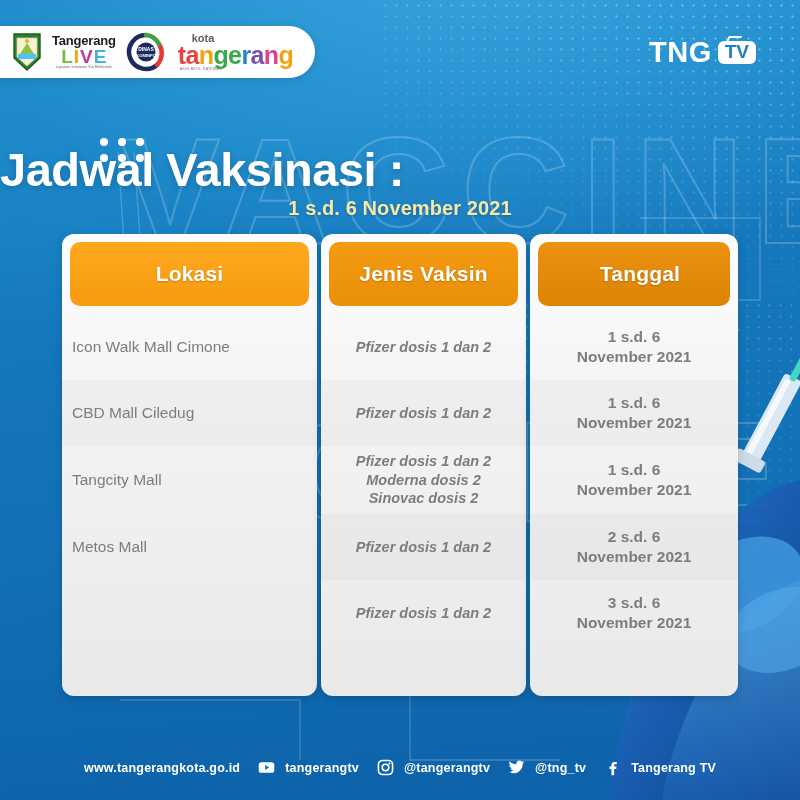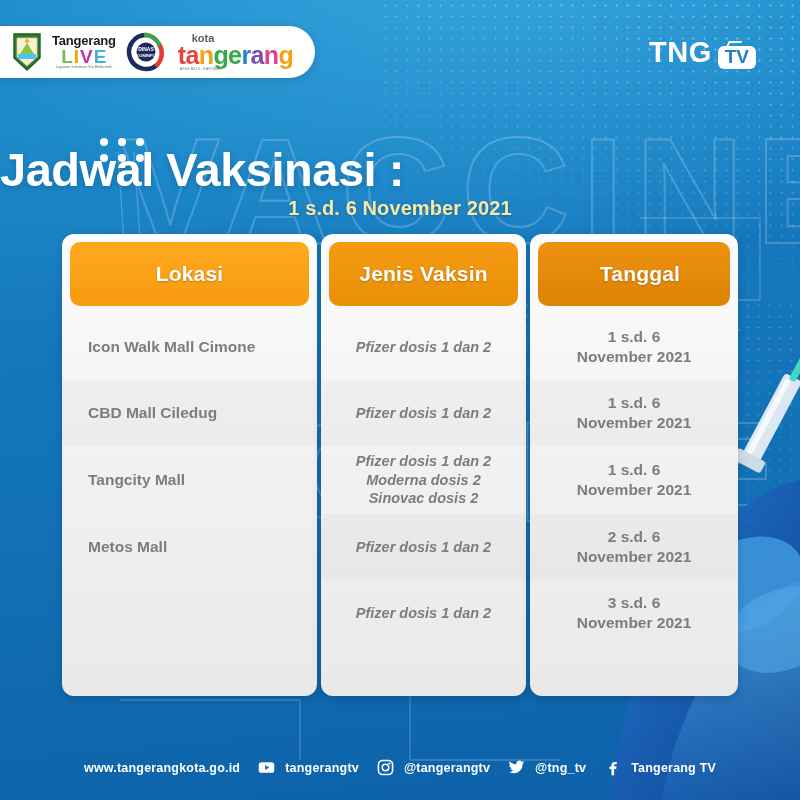--- a/index.html
+++ b/index.html
@@ -94,21 +94,21 @@
 
   .kota-tng { display:flex; flex-direction:column; line-height:1; margin-left:2px; }
   .kota-tng .kt-kota { font-size: 11px; color:#5d5d5d; font-weight:600; margin-left:14px; }
   .kota-tng .kt-word { display:flex; font-size: 25px; font-weight: 800; letter-spacing:-.6px; line-height:.95; }
   .kt-c1{color:#e8423f;} .kt-c2{color:#f2a30f;} .kt-c3{color:#3aa94a;}
   .kt-c4{color:#2f7fd0;} .kt-c5{color:#7a4fb0;} .kt-c6{color:#e0408f;}
   .kota-tng .kt-sub { font-size: 3.6px; color:#777; letter-spacing:.4px; margin-left:2px; }
 
   .tngtv {
     position: absolute; right: 44px; top: 36px;
-    display:flex; align-items:flex-end; gap:6px; z-index: 5;
+    display:flex; align-items:center; gap:6px; z-index: 5;
   }
   .tngtv .tng-text {
     color:#ffffff; font-size: 29px; font-weight: 800; letter-spacing: .5px;
   }
   .tngtv .tv-chip {
     background:#ffffff; color:#1b82c6;
     font-size: 19px; font-weight: 800;
     padding: 1px 7px 2px;
     border-radius: 6px;
     line-height: 1.05;
@@ -194,21 +194,21 @@
     height: 66px;
     display: flex;
     align-items: center;
     color: #7d7d7d;
     font-size: 15.5px;
     line-height: 1.28;
     flex: none;
   }
   .cell.stripe { background: rgba(0,0,0,.022); }
 
-  .col-lokasi .cell  { justify-content: flex-start; padding-left: 26px; font-weight: 700; }
+  .col-lokasi .cell  { justify-content: flex-start; padding-left: 10px; font-weight: 400; }
   .col-jenis  .cell  { justify-content: center; text-align: center; font-style: italic; font-weight: 600; font-size: 14.5px; }
   .col-tanggal .cell { justify-content: center; text-align: center; font-weight: 700; }
 
   .cell.tall { height: 68px; }
 
   .col-pad { flex: 1; min-height: 14px; }
 
   
   .footer {
     position: absolute; left: 0; right: 0; bottom: 24px;

